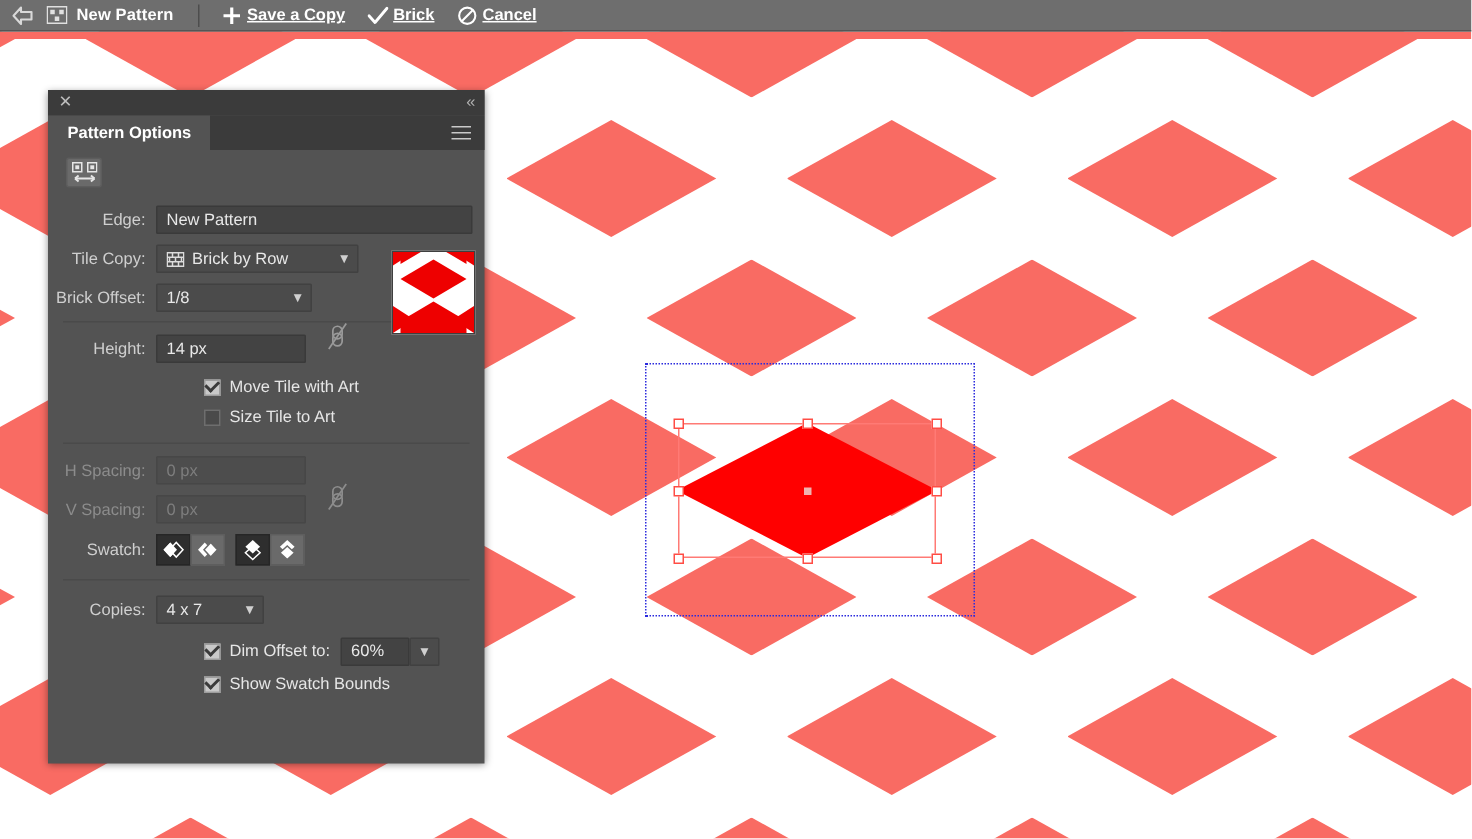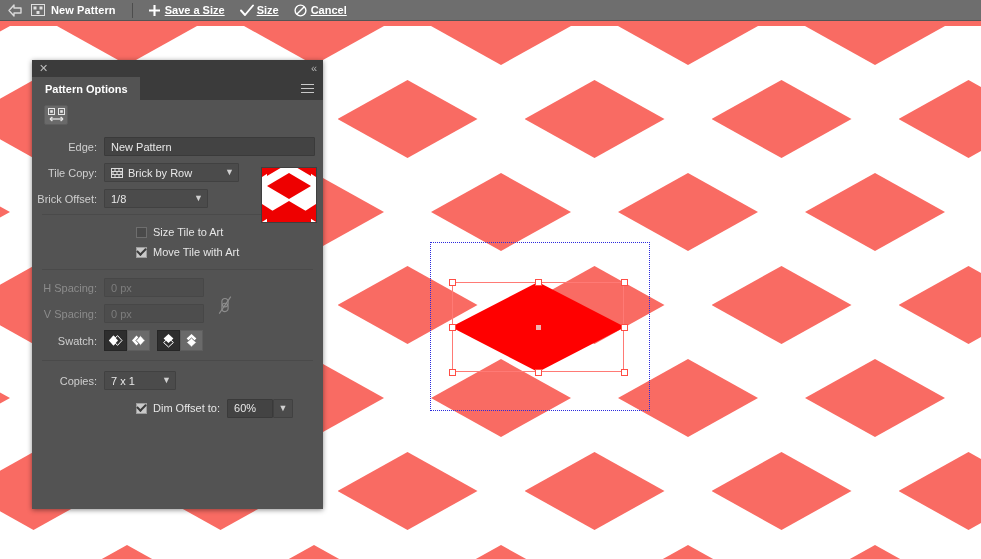--- a/index.html
+++ b/index.html
@@ -292,30 +292,30 @@
     </div>
     <div class="tb-name">New Pattern</div>
     <div class="tb-sep"></div>
 
     <div class="tb-act">
       <span class="gl">
         <svg width="13" height="13" viewBox="0 0 13 13">
           <path d="M6.5 1 V12 M1 6.5 H12" stroke="#ffffff" stroke-width="2.1"></path>
         </svg>
       </span>
-      <span class="lbl">Save a Size</span>
+      <span class="lbl">Save a Copy</span>
     </div>
 
     <div class="tb-act">
       <span class="gl">
         <svg width="14" height="13" viewBox="0 0 14 13">
           <path d="M1 6.5 L5 11 L13 1.5" fill="none" stroke="#ffffff" stroke-width="1.9" stroke-linecap="round" stroke-linejoin="round"></path>
         </svg>
       </span>
-      <span class="lbl">Size</span>
+      <span class="lbl">Brick</span>
     </div>
 
     <div class="tb-act">
       <span class="gl">
         <svg width="13" height="13" viewBox="0 0 13 13">
           <circle cx="6.5" cy="6.5" r="5.4" fill="none" stroke="#ffffff" stroke-width="1.4"></circle>
           <path d="M2.7 10.3 L10.3 2.7" stroke="#ffffff" stroke-width="1.4"></path>
         </svg>
       </span>
       <span class="lbl">Cancel</span>
@@ -398,28 +398,39 @@
       <div class="lab">Brick Offset:</div>
       <div class="sel" style="width:104px;">
         <span>1/8</span>
         <span class="chev">▼</span>
       </div>
     </div>
 
     <div class="divider"></div>
 
 
-
+    <div class="row">
+      <div class="lab">Height:</div>
+      <div class="fld" style="width:100px;">14 px</div>
+      <div id="linkw" style="top:-9px;">
+        <svg width="16" height="22" viewBox="0 0 16 22">
+          <path d="M8 4.5 a3.1 3.1 0 0 1 3.1 3.1 v2.2 a3.1 3.1 0 0 1 -3.1 3.1 a3.1 3.1 0 0 1 -3.1 -3.1 v-2.2 a3.1 3.1 0 0 1 3.1 -3.1 z" fill="none" stroke="#9a9a9a" stroke-width="1.15"></path>
+          <path d="M8 9.2 a3.1 3.1 0 0 1 3.1 3.1 v2.2 a3.1 3.1 0 0 1 -3.1 3.1 a3.1 3.1 0 0 1 -3.1 -3.1 v-2.2 a3.1 3.1 0 0 1 3.1 -3.1 z" fill="none" stroke="#9a9a9a" stroke-width="1.15"></path>
+          <path d="M2.2 19.6 L13.8 2.6" stroke="#9a9a9a" stroke-width="1.15"></path>
+        </svg>
+      </div>
+    </div>
+
+    <div class="cb-row">
+      <span class="cb on"></span>
+      <span class="cb-lab">Move Tile with Art</span>
+    </div>
     <div class="cb-row">
       <span class="cb off"></span>
       <span class="cb-lab">Size Tile to Art</span>
-    </div>
-    <div class="cb-row">
-      <span class="cb on"></span>
-      <span class="cb-lab">Move Tile with Art</span>
     </div>
 
     <div class="divider" style="margin-top:7px;"></div>
 
     <div class="row">
       <div class="lab dim">H Spacing:</div>
       <div class="fld dim" style="width:100px;">0 px</div>
     </div>
 
     <div class="row">
@@ -465,29 +476,33 @@
           </svg>
         </div>
       </div>
     </div>
 
     <div class="divider" style="margin-top:8px;margin-bottom:9px;"></div>
 
     <div class="row">
       <div class="lab">Copies:</div>
       <div class="sel" style="width:72px;">
-        <span>7 x 1</span>
+        <span>4 x 7</span>
         <span class="chev">▼</span>
       </div>
     </div>
 
     <div class="cb-row" style="height:24px;">
       <span class="cb on"></span>
       <span class="cb-lab">Dim Offset to:</span>
       <span class="fld" style="width:46px;margin-left:7px;">60%</span>
       <span class="sel" style="width:20px;justify-content:center;padding:0;">
         <span class="chev" style="margin:0;">▼</span>
       </span>
     </div>
 
+    <div class="cb-row">
+      <span class="cb on"></span>
+      <span class="cb-lab">Show Swatch Bounds</span>
+    </div>
 
   </div>
 </div>
 
 </body></html>

